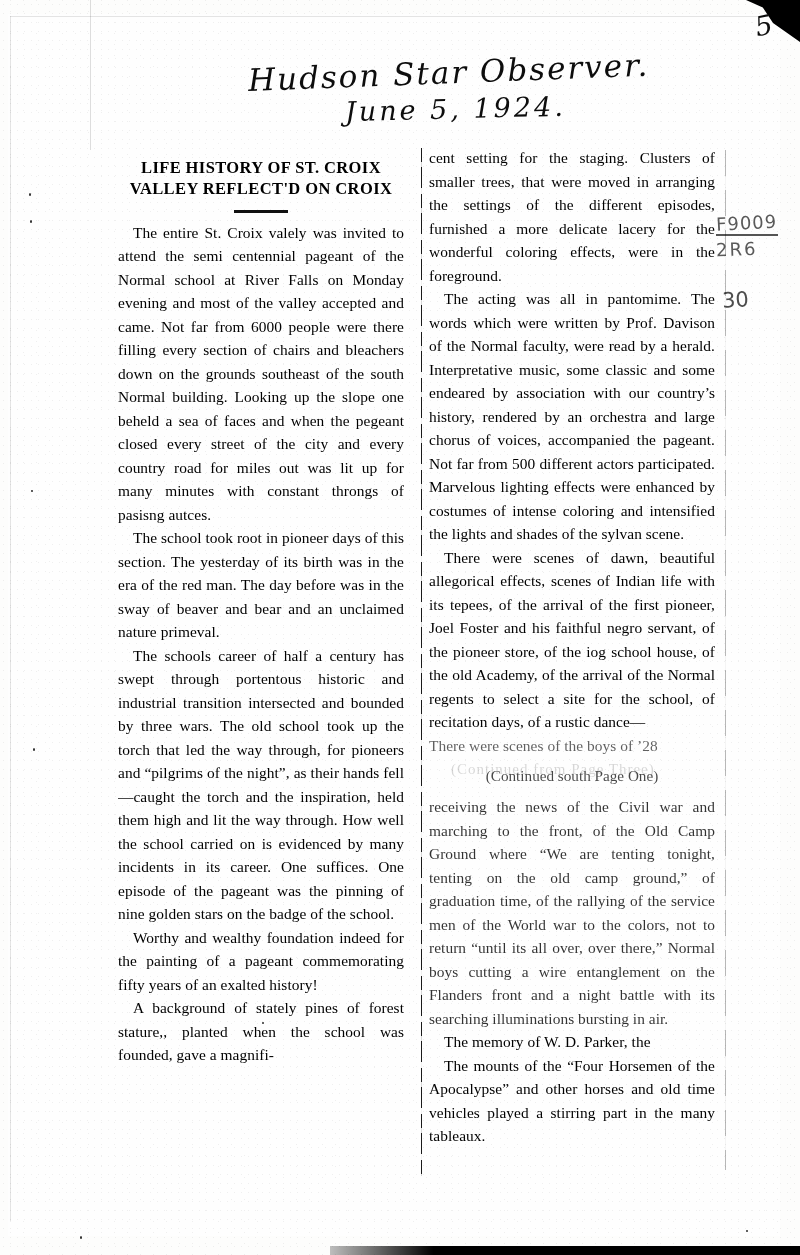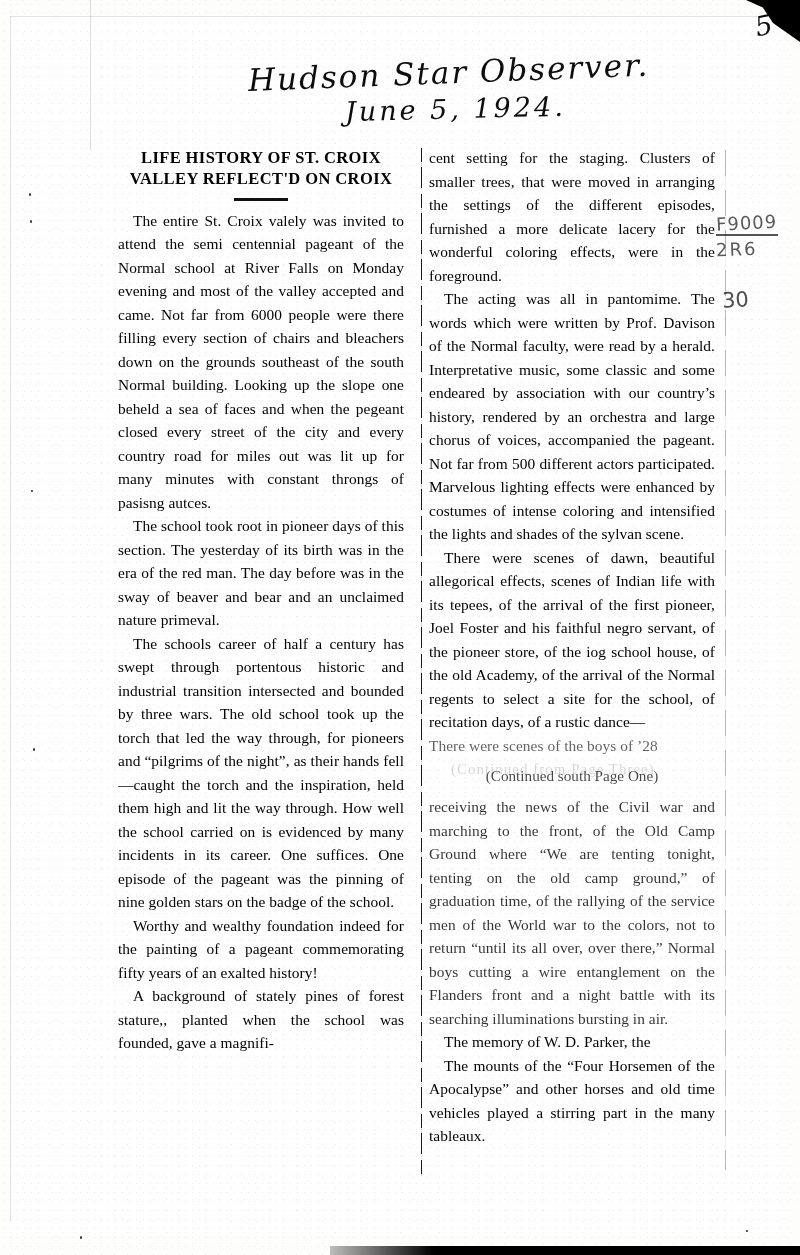--- a/index.html
+++ b/index.html
@@ -48,21 +48,21 @@
   .col{position:absolute;top:0;width:286px;height:1036px;overflow:hidden;}
   #col-left{left:0;}
   #col-right{left:311px;}
 
   .col-rule{position:absolute;left:303px;top:2px;width:1px;height:1028px;
      background:repeating-linear-gradient(180deg,#1a1a1a 0 14px,rgba(0,0,0,.15) 14px 19px,
        #1a1a1a 19px 40px,rgba(0,0,0,.05) 40px 46px);}
   .rule-right{position:absolute;left:607px;top:4px;width:1px;height:1020px;
      background:repeating-linear-gradient(180deg,rgba(0,0,0,.28) 0 26px,rgba(0,0,0,.04) 26px 40px);}
 
-  h1.headline{margin:1px;font-weight:bold;font-size:16.5px;line-height:21px;
+  h1.headline{margin:11px;font-weight:bold;font-size:16.5px;line-height:21px;
      letter-spacing:.4px;text-align:center;}
   h1.headline .l2{display:block;}
   .hr-dash{width:54px;height:2.5px;background:#111;margin:9px auto 8px auto;}
 
   p.para{margin:0;font-size:15.4px;line-height:23.5px;text-align:justify;
      text-indent:15px;letter-spacing:.05px;}
   p.para.noindent{text-indent:0;}
 
   
   .fade1{opacity:.80;}

